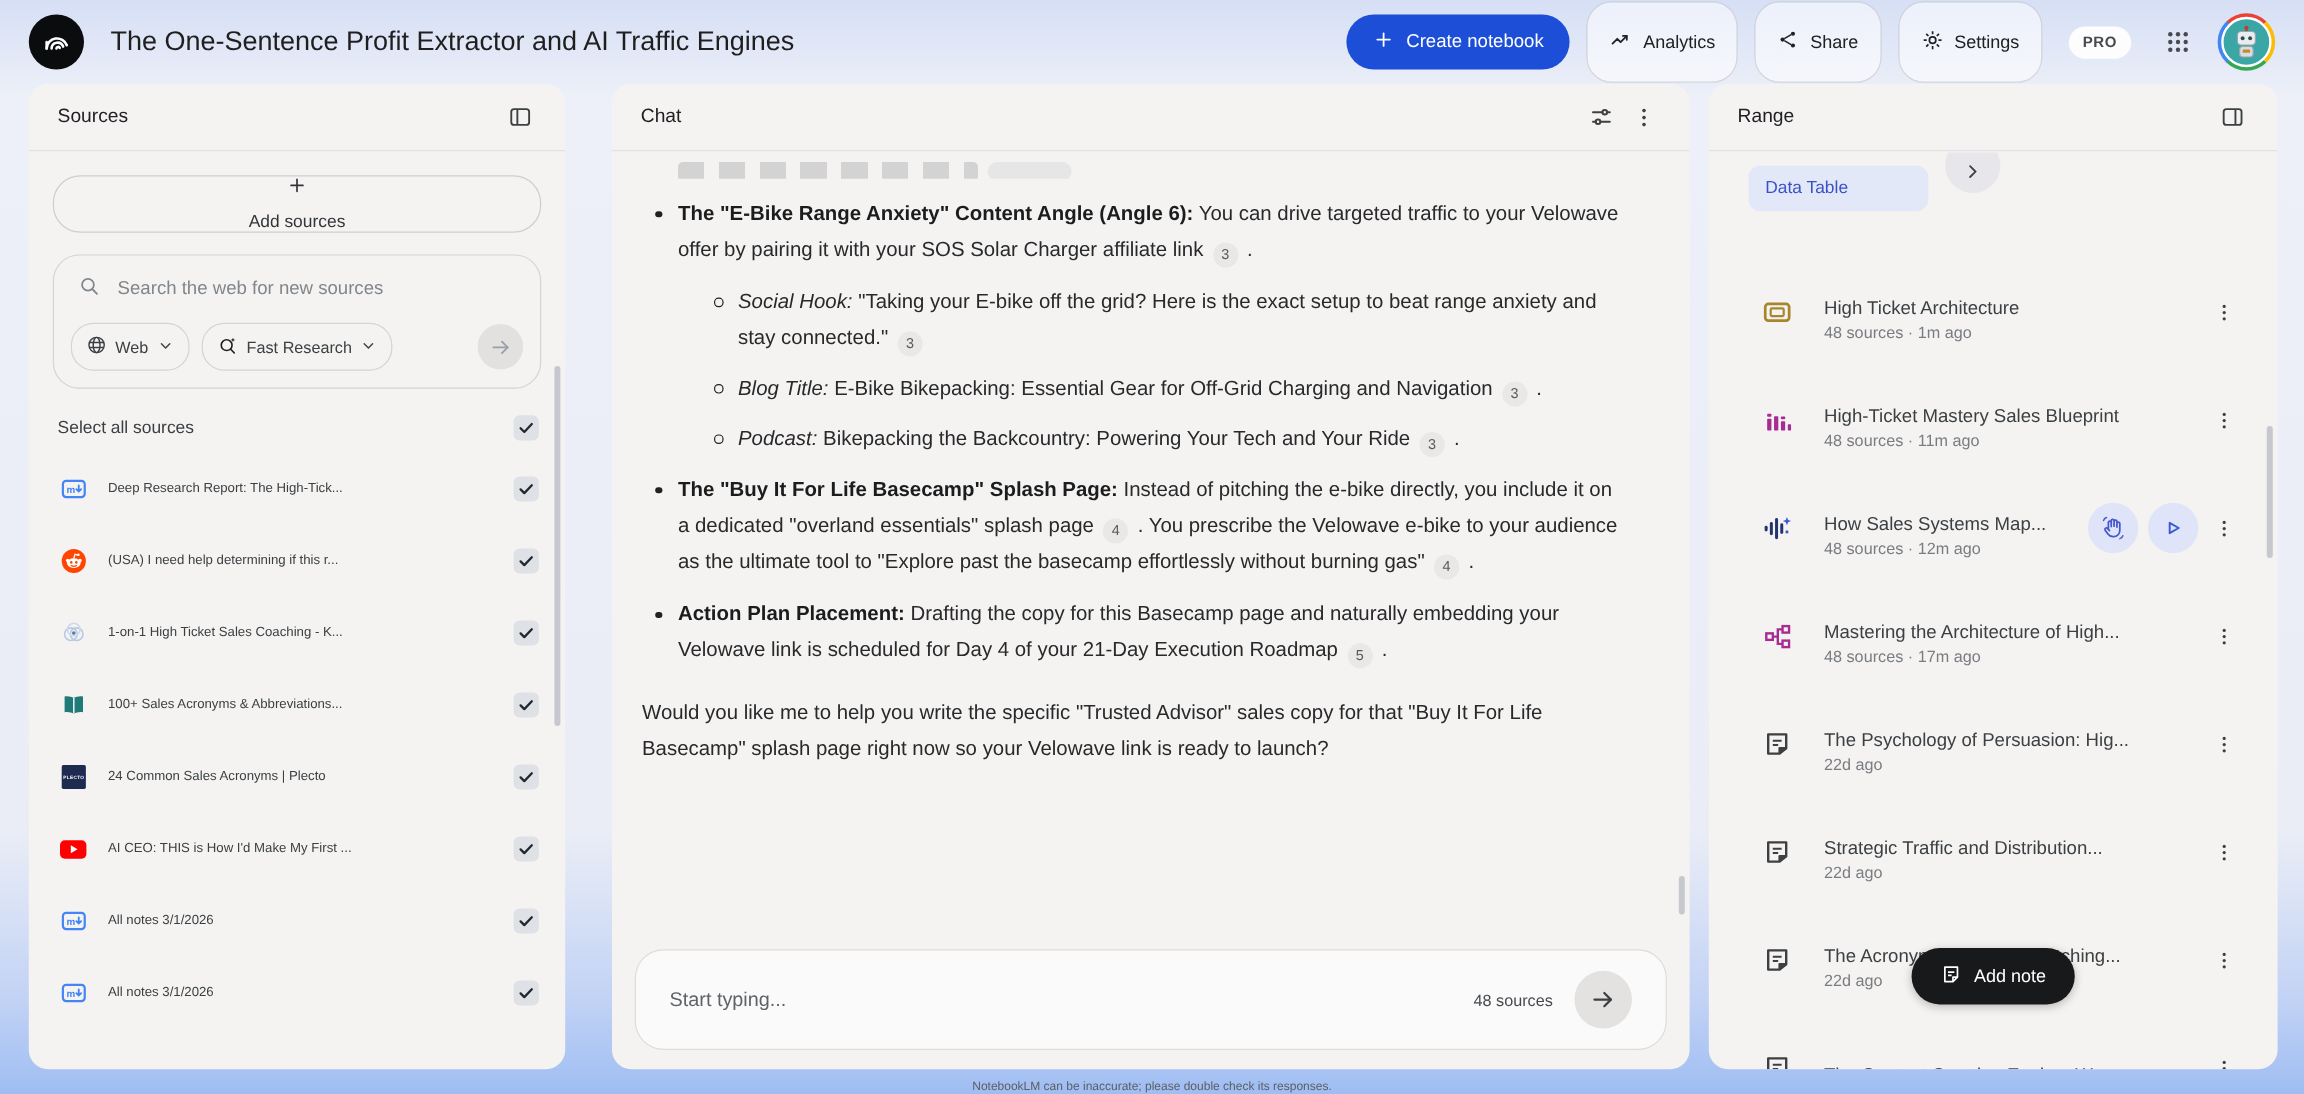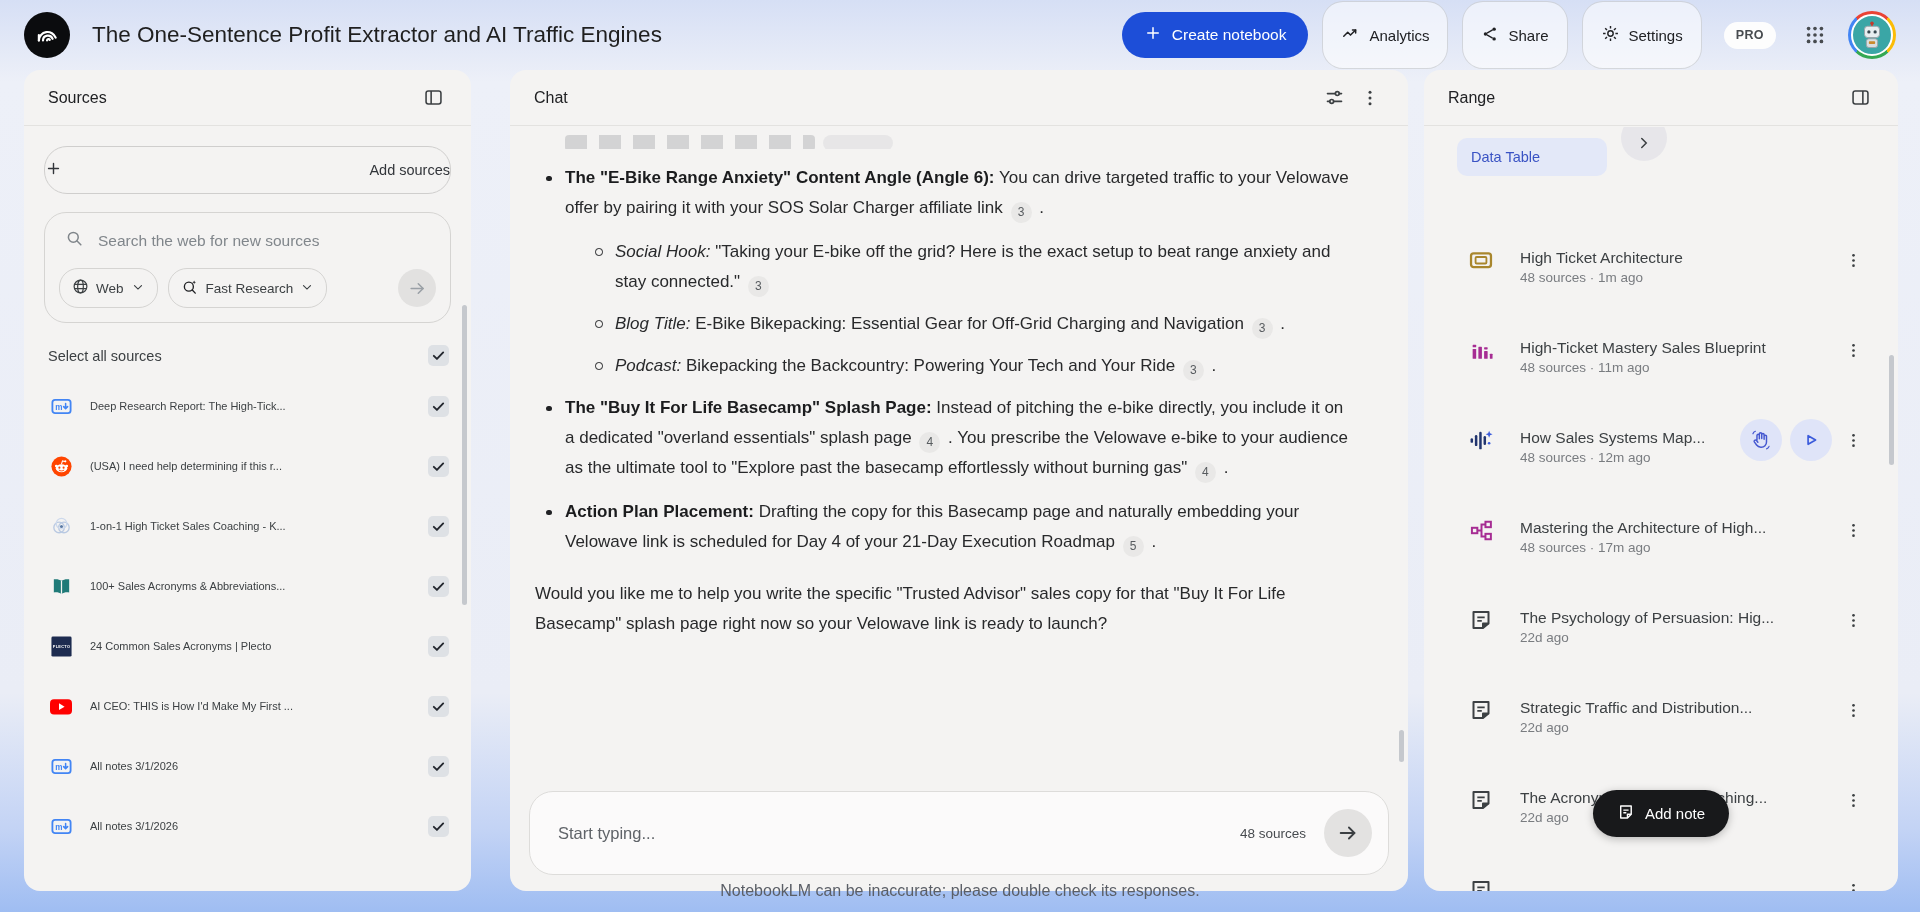--- a/index.html
+++ b/index.html
@@ -25,21 +25,21 @@
   .main{position:absolute;left:24px;right:22px;top:70px;bottom:21px;display:flex;}
   .panel{background:#f4f3f2;border-radius:16px;position:relative;overflow:hidden;box-sizing:border-box;}
   .p-src{width:447px;flex:0 0 auto;margin-right:39px;}
   .p-chat{width:898px;flex:0 0 auto;margin-right:16px;}
   .p-studio{flex:1;}
   .phead{height:56px;display:flex;align-items:center;padding:0 20px 0 24px;border-bottom:1px solid #e3e2e0;box-sizing:border-box;}
   .phead .t{font-size:16px;color:#202124;flex:1;}
   .iconbtn{width:36px;height:36px;border-radius:50%;display:flex;align-items:center;justify-content:center;cursor:pointer;flex:0 0 auto;}
 
   
-  .addsrc{margin:20px 20px 18px 20px;height:46px;border:1px solid #cfcecd;border-radius:23px;display:flex;align-items:center;justify-content:space-between;gap:10px;font-size:14.5px;color:#32353a;cursor:pointer;background:transparent;}
+  .addsrc{margin:20px 20px 18px 20px;height:46px;border:1px solid #cfcecd;border-radius:23px;display:flex;align-items:center;justify-content:flex-end;gap:10px;font-size:14.5px;color:#32353a;cursor:pointer;background:transparent;flex-direction:column;}
   .searchcard{margin:0 20px;border:1px solid #d5d4d2;border-radius:22px;padding:16px 14px 14px 14px;}
   .searchrow{display:flex;align-items:center;gap:12px;padding:0 4px 16px 6px;}
   .searchrow input{border:none;outline:none;background:transparent;font-size:15.5px;color:#3c4043;flex:1;font-family:inherit;}
   .searchrow input::placeholder{color:#80868b;}
   .filterrow{display:flex;align-items:center;gap:10px;}
   .chip-dd{display:flex;align-items:center;gap:7px;border:1px solid #d5d4d2;border-radius:19px;height:38px;padding:0 12px;font-size:13.5px;color:#3c4043;cursor:pointer;}
   .go{margin-left:auto;width:38px;height:38px;border-radius:50%;background:#e2e1e0;display:flex;align-items:center;justify-content:center;cursor:default;}
   .selall{display:flex;align-items:center;padding:22px 22px 10px 24px;font-size:14.5px;color:#3c4043;}
   .selall .lbl{flex:1;}
   .srcrow{display:flex;align-items:center;height:60px;padding:0 22px 0 24px;cursor:pointer;}
@@ -52,42 +52,42 @@
   .clipped{height:14px;overflow:hidden;margin:-6px 0 14px 30px;opacity:.55;display:flex;gap:8px;align-items:flex-start;}
   .clipped i{display:block;height:16px;border-radius:4px;background:repeating-linear-gradient(90deg,#b9babd 0 22px,transparent 22px 34px);}
   .p-li1,.p-li2,.p-text{position:relative;}
   .p-li1{padding-left:30px;margin-bottom:14px;}
   .p-li1::before{content:'';position:absolute;left:11px;top:12.5px;width:5.5px;height:5.5px;border-radius:50%;background:#202124;}
   .p-li2{padding-left:80px;margin-bottom:12px;}
   .p-li2::before{content:'';position:absolute;left:60px;top:11px;width:5.5px;height:5.5px;border-radius:50%;border:1.8px solid #202124;background:transparent;}
   .p-text{margin-top:22px;}
   .p-li1 b{font-weight:700;color:#1b1c1e;}
   .cite{display:inline-flex;width:21px;height:21px;border-radius:50%;background:#e9e8e7;color:#575b5f;font-size:12px;align-items:center;justify-content:center;vertical-align:-3px;margin:0 3px;cursor:pointer;}
-  .inputbar{position:absolute;left:19px;right:19px;bottom:16px;height:84px;background:#fbfafa;border:1px solid #dddcda;border-radius:24px;display:flex;align-items:center;padding:0 16px 0 26px;box-sizing:border-box;}
+  .inputbar{position:absolute;left:19px;right:19px;bottom:16px;height:84px;background:#fbfafa;border:1px solid #dddcda;border-radius:24px;display:flex;align-items:center;padding:0 28px 0 26px;box-sizing:border-box;}
   .inputbar input{flex:1;border:none;outline:none;background:transparent;font-size:16.5px;color:#3c4043;font-family:inherit;}
   .inputbar input::placeholder{color:#5f6368;}
   .nsrc{font-size:13.5px;color:#474b4f;margin:0 18px 0 8px;white-space:nowrap;}
   .send{width:48px;height:48px;border-radius:50%;background:#e3e2e1;display:flex;align-items:center;justify-content:center;cursor:pointer;flex:0 0 auto;}
 
   
   .studiobody{position:absolute;top:57px;left:0;right:0;bottom:0;overflow:hidden;}
   .dtwrap{position:relative;height:48px;margin:11px 0 44px 33px;}
   .dtchip{position:absolute;left:0;top:0;height:38px;width:150px;background:#e3e8f8;border-radius:10px;display:flex;align-items:center;padding-left:14px;box-sizing:border-box;font-size:14.5px;color:#3a53c4;cursor:pointer;}
   .dtcirc{position:absolute;left:164px;top:-23px;width:46px;height:46px;border-radius:50%;background:#e7e6ea;display:flex;align-items:flex-end;justify-content:center;cursor:pointer;}
   .strow{display:flex;align-items:center;height:60px;margin:0 0 30px 0;padding:0 30px 0 42px;cursor:pointer;}
   .strow .sic{width:30px;height:28px;display:flex;align-items:center;justify-content:center;margin-right:24px;flex:0 0 auto;}
   .strow .tx{flex:1;min-width:0;margin-top:14px;}
   .strow .tt{font-size:15.5px;color:#3c4043;white-space:nowrap;overflow:hidden;text-overflow:ellipsis;}
   .strow .mt{font-size:13.5px;color:#797c80;margin-top:3px;}
   .actbtn{width:42px;height:42px;border-radius:50%;background:#dfe4f8;display:flex;align-items:center;justify-content:center;margin-left:8px;cursor:pointer;flex:0 0 auto;}
   .menu3{width:30px;height:36px;display:flex;align-items:center;justify-content:center;cursor:pointer;flex:0 0 auto;margin-left:6px;}
   .addnote{position:absolute;left:50%;transform:translateX(-50%);bottom:54px;height:47px;background:#18191b;border-radius:26px;display:flex;align-items:center;gap:10px;color:#fff;font-size:15px;font-weight:500;padding:0 24px;cursor:pointer;box-shadow:0 2px 8px rgba(0,0,0,.25);}
 
   .sbar{position:absolute;width:5px;border-radius:3px;background:#c5c8cd;}
-  .footer{position:absolute;left:0;right:0;bottom:12px;text-align:center;font-size:16px;color:#5a5e66;}
+  .footer{position:absolute;left:0;right:0;bottom:1px;text-align:center;font-size:10px;color:#5a5e66;}
 </style>
 </head>
 <body>
 
 <div class="hdr">
   <div class="logo">
     <svg width="26" height="26" viewBox="0 0 24 24" fill="none" stroke="#fff" stroke-width="2" stroke-linecap="round">
       <path d="M4.5 17v-5"></path>
         <path d="M4.5 17a8 8 0 0 1 15.5-2.5"></path>
         <path d="M8.3 17a4.6 4.6 0 0 1 8.9-1.5"></path>

